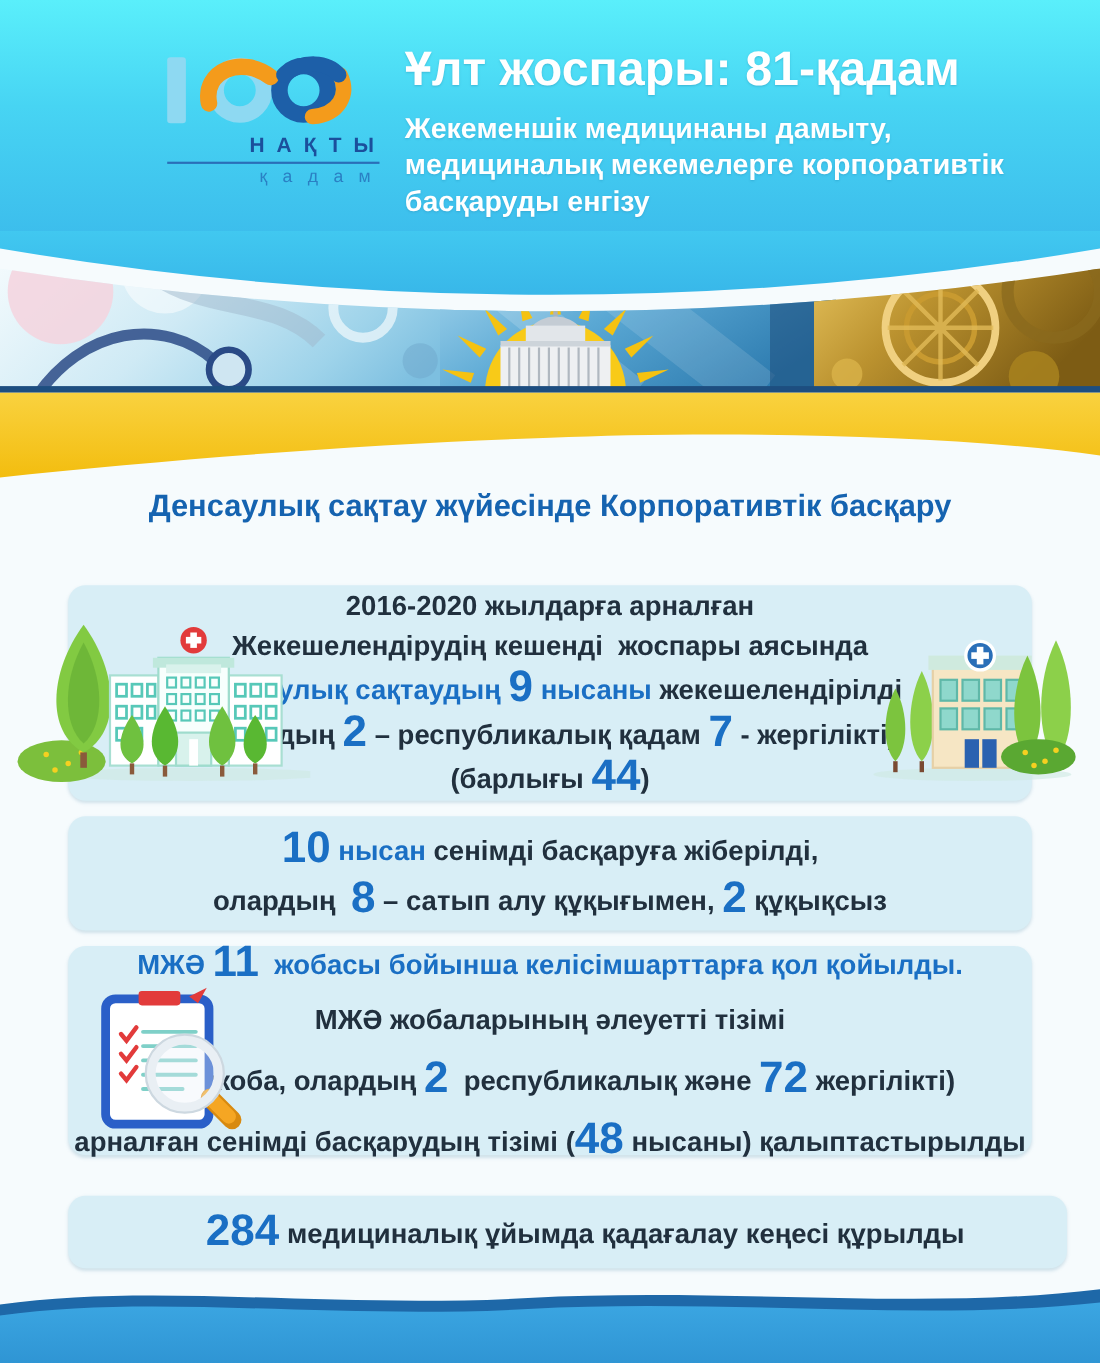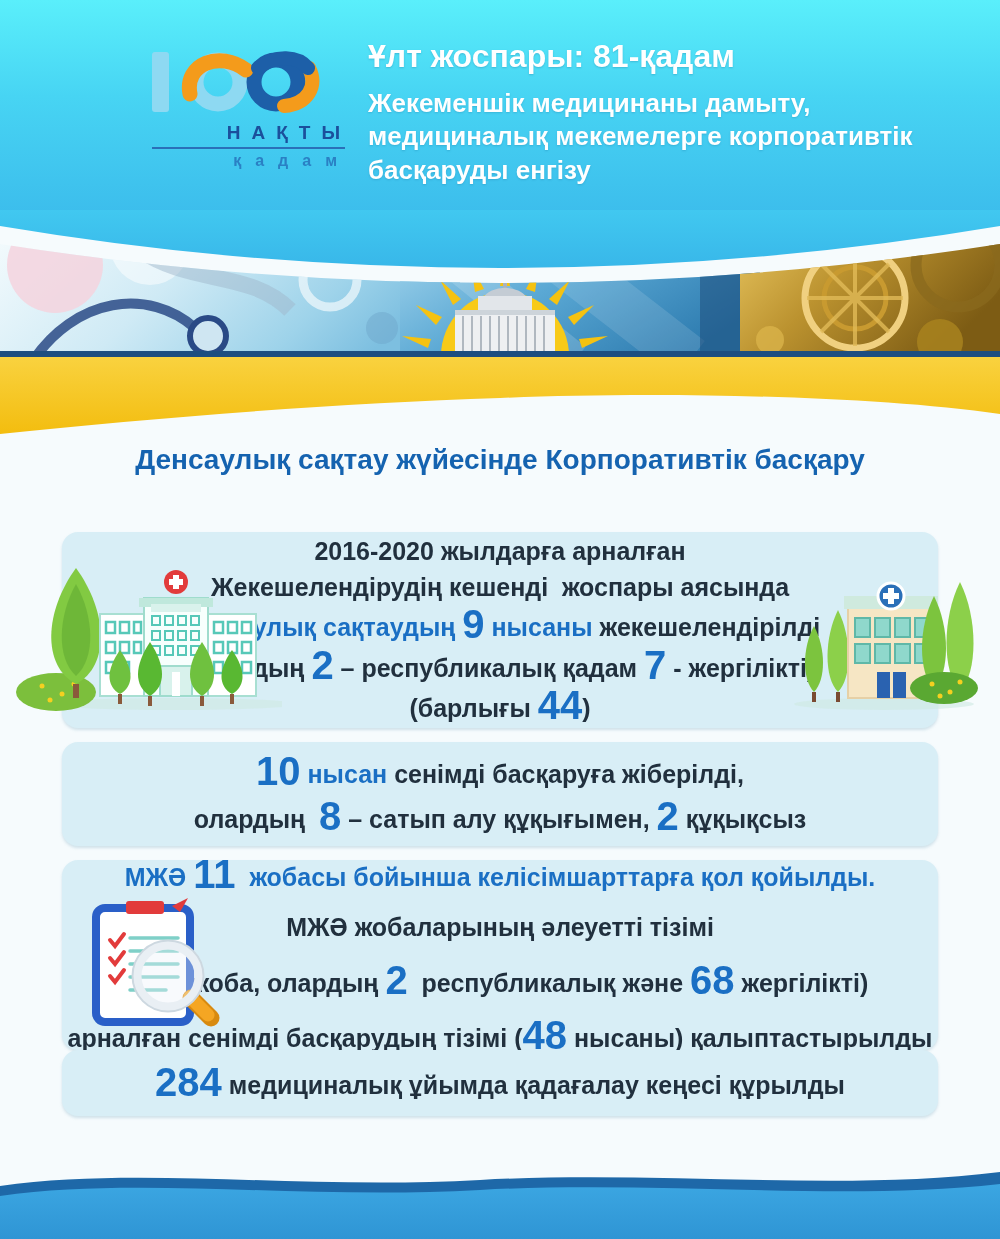--- a/index.html
+++ b/index.html
@@ -14,38 +14,38 @@
           background:#f6fbfd;}
 
   
   .header{position:absolute;left:0;top:0;width:1000px;height:215px;
           background:linear-gradient(180deg,#5aeffb 0%,#47d4f3 45%,#3cbdec 100%);}
   .logo{position:absolute;left:146px;top:48px;width:205px;text-align:right;}
   .logo-glyph{width:205px;height:72px;display:block;}
   .logo-nakty{color:#1b4f9c;font-weight:bold;font-size:19px;letter-spacing:11px;
               margin-top:2px;text-indent:11px;}
   .logo-rule{height:0;border-top:2px solid #2a6fb8;margin:3px 6px;}
-  .logo-qadam{color:#2a80c4;font-weight:bold;font-size:16px;letter-spacing:14px;text-indent:14px;}
+  .logo-qadam{color:#2a80c4;font-weight:normal;font-size:16px;letter-spacing:14px;text-indent:14px;}
   .title-block{position:absolute;left:368px;top:38px;width:600px;color:#fff;}
-  .page-title{margin:0 0 12px 0;font-size:32px;font-weight:bold;
+  .page-title{margin:0 0 12px 0;font-size:44px;font-weight:bold;
               text-shadow:0 1px 2px rgba(30,120,160,.35);}
   .subtitle-line{margin:0;font-size:26px;font-weight:bold;line-height:1.28;
                  text-shadow:0 1px 2px rgba(30,120,160,.3);}
 
   
   .banner{position:absolute;left:0;top:210px;width:1000px;height:230px;display:block;}
   .section-title{position:absolute;left:0;top:443px;width:1000px;text-align:center;
                  color:var(--heading);font-size:28px;font-weight:bold;line-height:1.2;margin:0;}
   .card{position:absolute;left:62px;width:876px;background:var(--cardbg);
         border-radius:16px;display:flex;flex-direction:column;justify-content:center;
         align-items:center;box-shadow:0 2px 3px rgba(110,160,185,.28);}
   #card-1{top:532px;height:196px;gap:5px;}
   #card-2{top:742px;height:104px;gap:10px;}
   #card-3{top:860px;height:190px;gap:20px;}
-  #card-4{top:1050px;height:66px;}
+  #card-4{top:1087px;height:66px;padding-left:32px;}
   .line{margin:0;font-size:25px;font-weight:bold;text-align:center;white-space:pre-wrap;
         line-height:1.22;}
   .seg-d{color:var(--dark);}
   .seg-b{color:var(--blue);}
   .seg-n{color:var(--blue);font-size:1.6em;line-height:.85;vertical-align:-2px;}
 
   .deco{position:absolute;display:block;}
   #hospital-left{left:14px;top:554px;width:268px;height:160px;}
   #clinic-right{left:784px;top:568px;width:194px;height:144px;}
   #clipboard{left:78px;top:894px;width:142px;height:142px;}
@@ -190,21 +190,21 @@
   </section>
 
   <section class="card" id="card-2">
     <p class="line"><span class="seg-n">10</span><span class="seg-b"> нысан </span><span class="seg-d">сенімді басқаруға жіберілді,</span></p>
     <p class="line"><span class="seg-d">олардың  </span><span class="seg-n">8</span><span class="seg-d"> – сатып алу құқығымен, </span><span class="seg-n">2</span><span class="seg-d"> құқықсыз</span></p>
   </section>
 
   <section class="card" id="card-3">
     <p class="line"><span class="seg-b">МЖӘ </span><span class="seg-n">11</span><span class="seg-b">  жобасы бойынша келісімшарттарға қол қойылды.</span></p>
     <p class="line"><span class="seg-d">МЖӘ жобаларының әлеуетті тізімі</span></p>
-    <p class="line"><span class="seg-d">(</span><span class="seg-n">83</span><span class="seg-d"> жоба, олардың </span><span class="seg-n">2</span><span class="seg-d">  республикалық және </span><span class="seg-n">68</span><span class="seg-d"> жергілікті)</span></p>
+    <p class="line"><span class="seg-d">(</span><span class="seg-n">83</span><span class="seg-d"> жоба, олардың </span><span class="seg-n">2</span><span class="seg-d">  республикалық және </span><span class="seg-n">72</span><span class="seg-d"> жергілікті)</span></p>
     <p class="line"><span class="seg-d">арналған сенімді басқарудың тізімі (</span><span class="seg-n">48</span><span class="seg-d"> нысаны) қалыптастырылды</span></p>
   </section>
 
   <section class="card" id="card-4">
     <p class="line"><span class="seg-n">284</span><span class="seg-d"> медициналық ұйымда қадағалау кеңесі құрылды</span></p>
   </section>
 
   <svg class="deco" id="hospital-left" viewBox="0 0 268 160">
     <ellipse cx="160" cy="150" rx="125" ry="6" fill="#cfe9e2" opacity="0.6"></ellipse>
     <ellipse cx="42" cy="138" rx="40" ry="19" fill="#7cbf3c"></ellipse>

